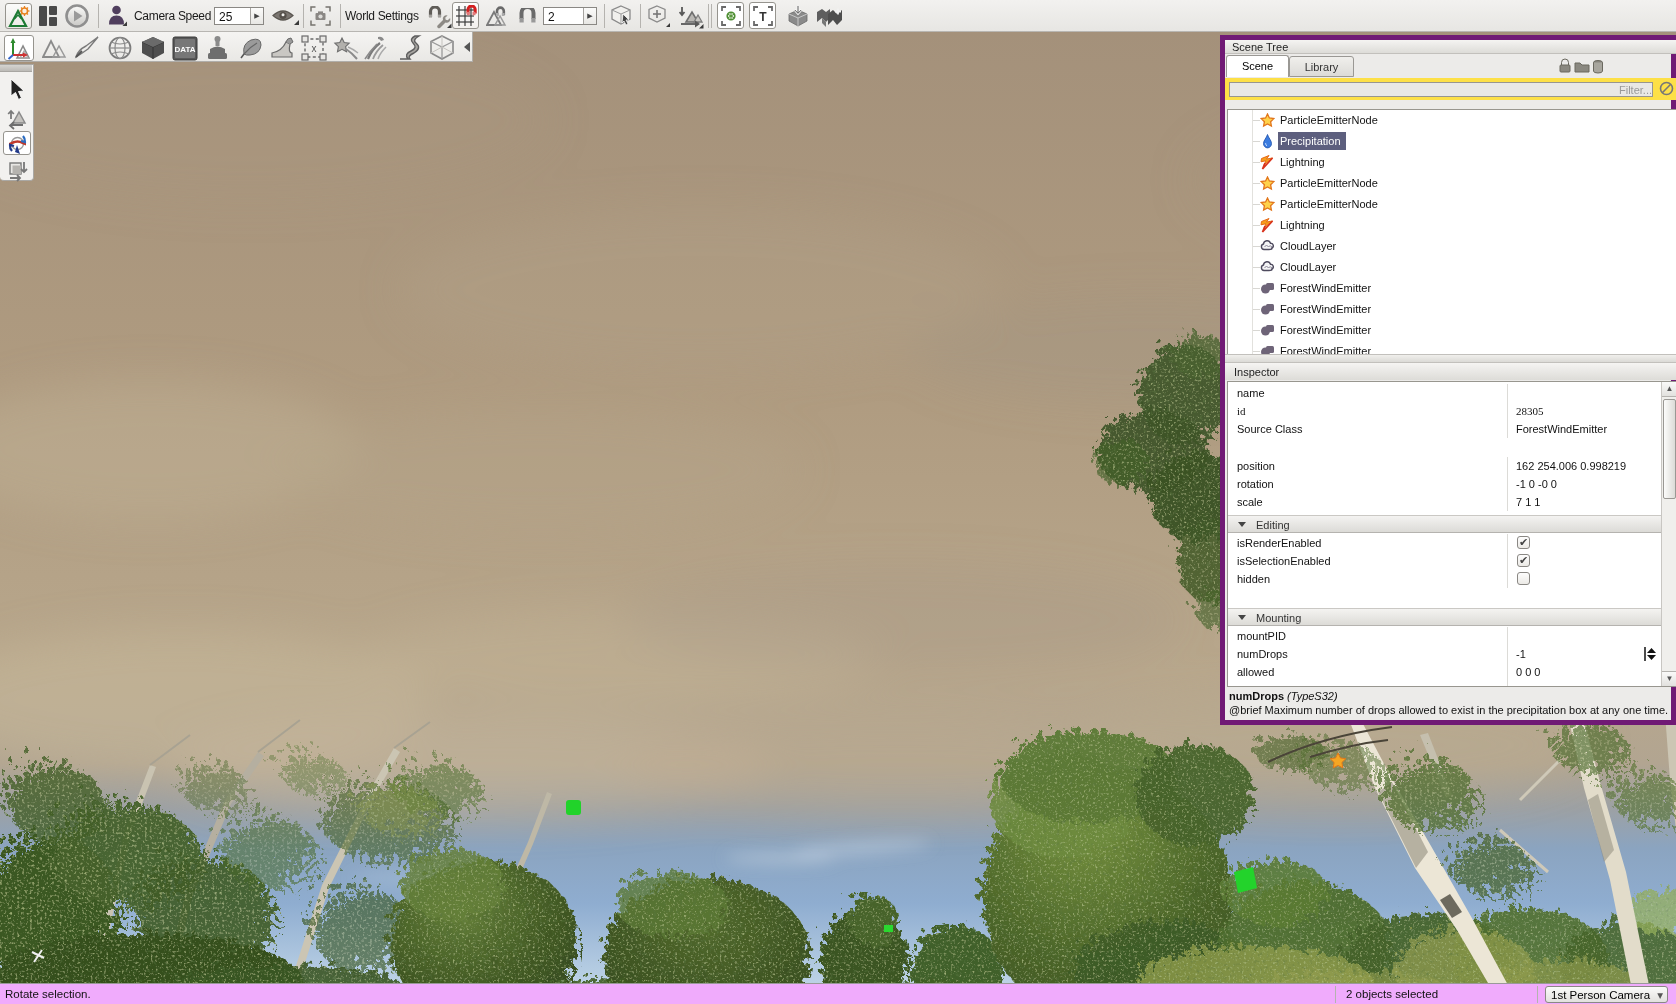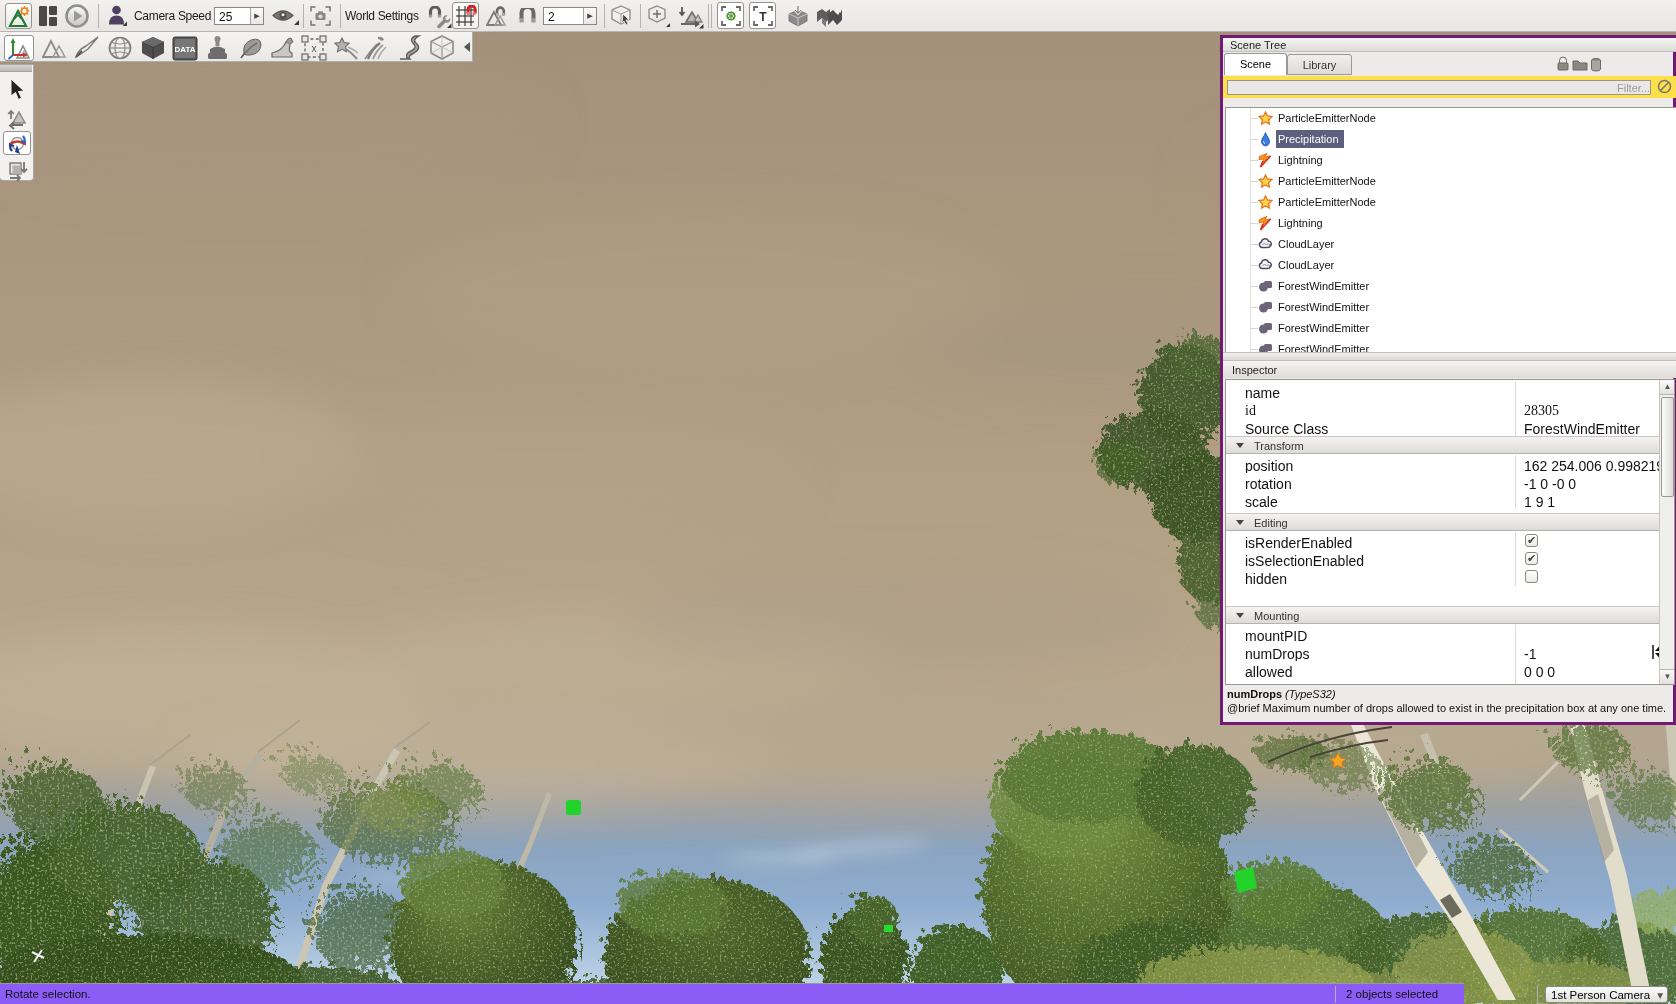--- a/index.html
+++ b/index.html
@@ -1,32 +1,32 @@
 <!DOCTYPE html>
 <html><head><meta charset="utf-8"><style>
 html,body{margin:0;padding:0;width:1676px;height:1004px;overflow:hidden;font-family:"Liberation Sans",sans-serif;font-size:12px;background:#ecebe9;}
 *{box-sizing:border-box;}
 #viewport{position:absolute;left:0;top:0;width:1676px;height:1004px;}
 #toolbar1{position:absolute;left:0;top:0;width:1676px;height:32px;background:linear-gradient(#f2f1ef,#e7e6e3);border-bottom:1px solid #b8b6b2;}
 #toolbar2{position:absolute;left:0;top:32px;width:473px;height:30px;background:linear-gradient(#f5f4f2,#e9e8e5);border-bottom:1px solid #b0aeaa;border-right:1px solid #b0aeaa;}
 #lefttools{position:absolute;left:0;top:64px;width:34px;height:117px;background:#f2f1ef;border:1px solid #aaa8a4;border-left:none;border-radius:0 0 4px 4px;}
-#rightpanel{position:absolute;left:1220px;top:35px;width:456px;height:690px;background:#ecebe9;border:3px solid #701a75;}
-#statusbar{position:absolute;left:0;top:983px;width:1464px;height:21px;background:#8b5cf6;border-top:1px solid #999;font-size:11.5px;}
+#rightpanel{position:absolute;left:1220px;top:35px;width:456px;height:690px;background:#ecebe9;border:5px solid #701a75;}
+#statusbar{position:absolute;left:0;top:983px;width:1676px;height:21px;background:#f0abfc;border-top:1px solid #999;font-size:11.5px;}
 .sep1{position:absolute;top:4px;width:1px;height:24px;background:#b5b3af;}
 .tbtxt{position:absolute;top:9px;color:#1a1a1a;font-size:12px;}
 .spin{position:absolute;top:7px;height:18px;background:#fff;border:1px solid #8a8884;}
 .spin .arr{position:absolute;right:0;top:0;width:13px;height:16px;background:linear-gradient(#fbfbfa,#e8e7e4);border-left:1px solid #a5a39f;color:#444;font-size:7px;line-height:16px;text-align:center;}
 .spin .val{position:absolute;left:4px;top:2px;font-size:12px;color:#111;}
 .ibox{position:absolute;border:1px solid #96948e;border-radius:3px;background:linear-gradient(#fbfbfa,#eceae6);}
 .trow{position:absolute;left:0;width:430px;height:21px;font-size:11px;color:#111;}
 .trow svg{position:absolute;left:32px;top:3px;}
 .trow .tl{position:absolute;left:52px;top:4px;white-space:nowrap;}
 .tsel{position:absolute;left:50px;top:1px;height:18px;background:#5d5f7e;color:#fff;padding:3px 5px 0 2px;font-size:11px;}
 .tick{position:absolute;left:25px;width:7px;height:1px;background:#d8d7d3;top:10px;}
-.irow{position:absolute;left:0;width:434px;height:18px;font-size:14px;color:#111;background:#fff;margin-left:10px;}
+.irow{position:absolute;left:0;width:434px;height:18px;font-size:11px;color:#111;background:#fff;}
 .irow .lab{position:absolute;left:9px;top:3px;}
 .irow .val{position:absolute;left:288px;top:3px;}
 .irow .dv{position:absolute;left:279px;top:0;height:18px;width:1px;background:#dcdbd7;}
 .isec{position:absolute;left:0;width:434px;height:18px;background:linear-gradient(#f4f3f1,#dcdbd7);border-top:1px solid #cac8c4;border-bottom:1px solid #b5b3af;font-size:11px;color:#333;}
 .isec .st{position:absolute;left:28px;top:3px;}
 .isec .ar{position:absolute;left:10px;top:6px;width:0;height:0;border-left:4px solid transparent;border-right:4px solid transparent;border-top:5px solid #444;}
 .cb{position:absolute;left:289px;top:2px;width:13px;height:13px;background:linear-gradient(#fdfdfd,#eceae6);border:1px solid #8a8884;border-radius:3px;}
 .cb.on:after{content:"\2714";position:absolute;left:1px;top:-1px;font-size:11px;color:#444;}
 </style></head>
 <body>
@@ -610,38 +610,34 @@
     <div class="irow" style="top:20px;font-family:Liberation Serif, serif;">
         <i class="dv"></i>
         <span class="lab">id</span>
         <span class="val">28305</span>
       </div>
     <div class="irow" style="top:38px;">
         <i class="dv"></i>
         <span class="lab">Source Class</span>
         <span class="val">ForestWindEmitter</span>
       </div>
-    <div class="isec" style="top:56px;">
-        <i class="ar"></i>
-        <span class="st">Transform</span>
-      </div>
     <div class="irow" style="top:75px;">
         <i class="dv"></i>
         <span class="lab">position</span>
         <span class="val">162 254.006 0.998219</span>
       </div>
     <div class="irow" style="top:93px;">
         <i class="dv"></i>
         <span class="lab">rotation</span>
         <span class="val">-1 0 -0 0</span>
       </div>
     <div class="irow" style="top:111px;">
         <i class="dv"></i>
         <span class="lab">scale</span>
-        <span class="val">1 9 1</span>
+        <span class="val">7 1 1</span>
       </div>
     <div class="isec" style="top:133px;">
         <i class="ar"></i>
         <span class="st">Editing</span>
       </div>
     <div class="irow" style="top:152px;">
         <i class="dv"></i>
         <span class="lab">isRenderEnabled</span>
         <span class="cb on"></span>
       </div>

